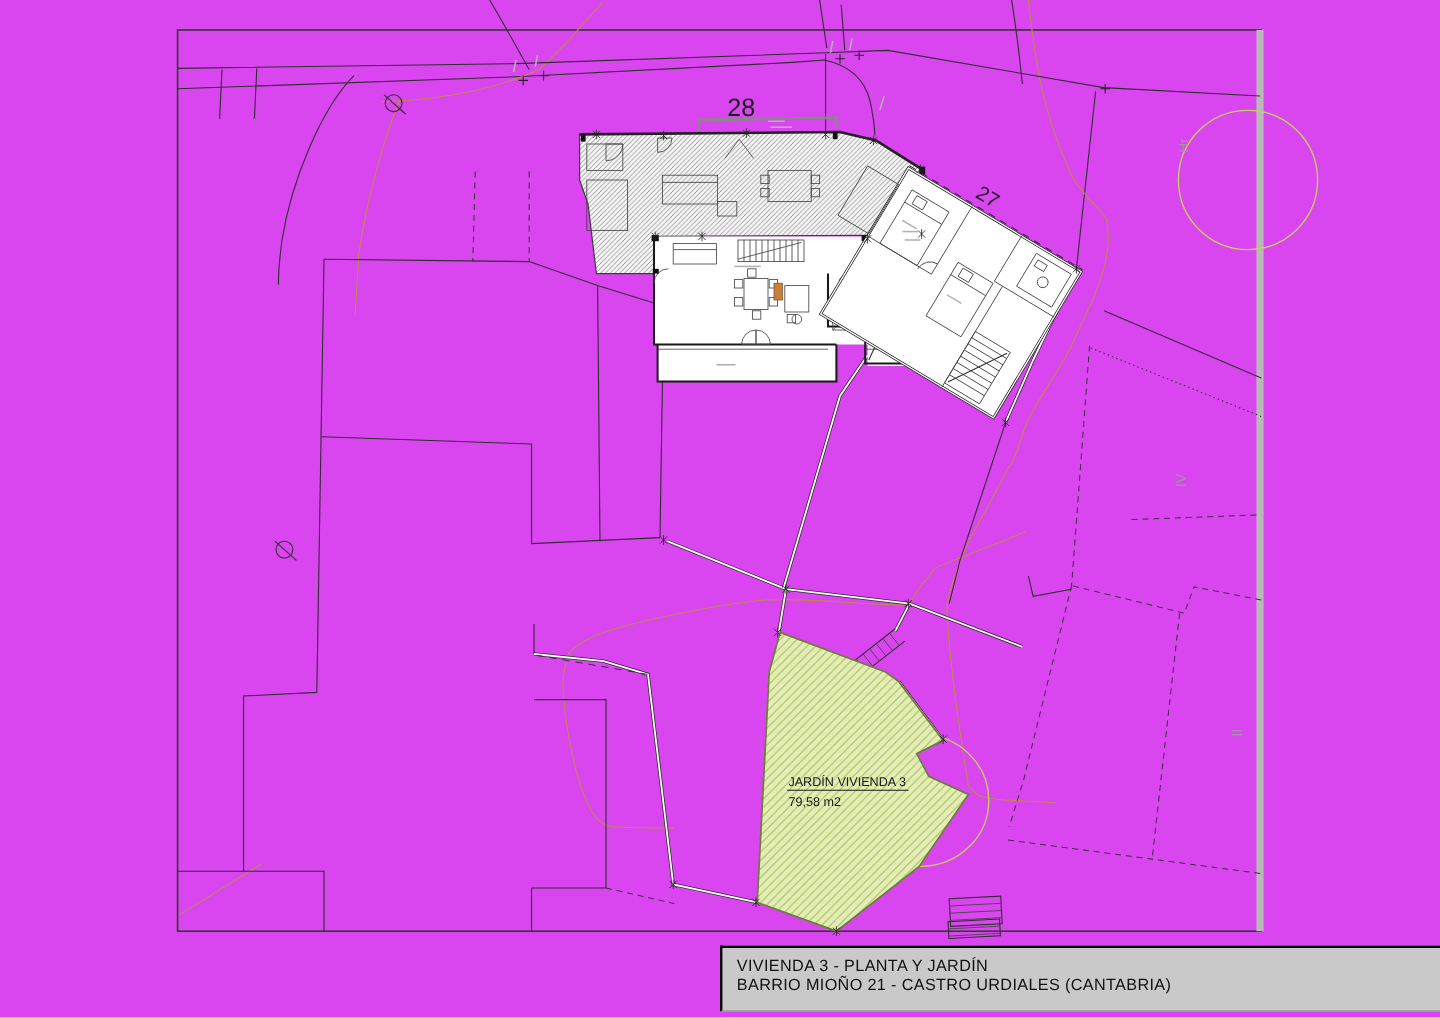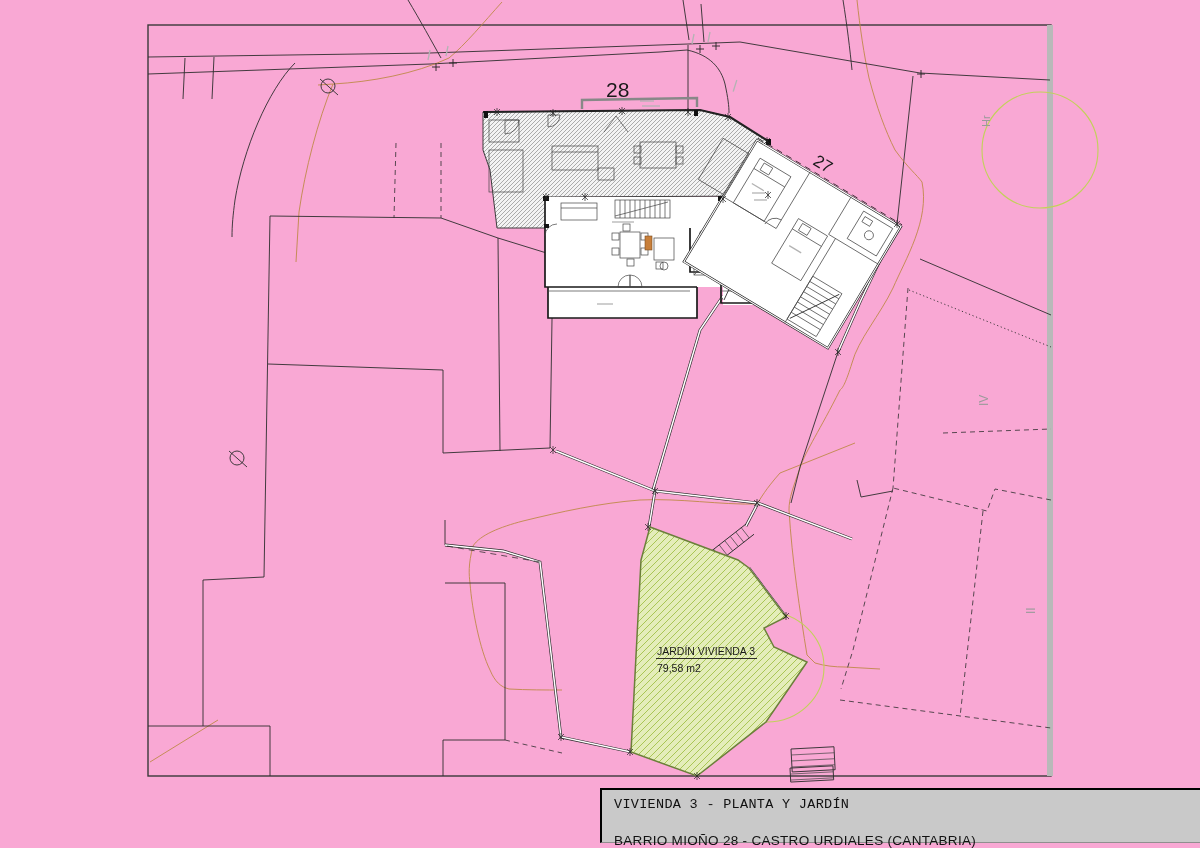--- a/index.html
+++ b/index.html
@@ -1,35 +1,35 @@
 <!DOCTYPE html>
 <html style="--titlebar-bg: #c9c9c9; --contour: #c08948; --canopy: #c2d15a; --garden-fill: #e4edba; --garden-hatch: #a3c24a; --garden-outline: #6b7f3a; --hatch-bg: #f3f3f3; --hatch-line: #8c8c8c; --frame-line: #3a3a3a;"><head>
 <meta charset="utf-8">
 <style>
   html,body{margin:0;padding:0;background:#ffffff;width:1200px;height:848px;
     font-family:"Liberation Sans",sans-serif;-webkit-font-smoothing:antialiased;}
-  #stage{position:relative;width:1200px;height:848px;background:#f9a8d4;overflow:hidden;}
+  #stage{position:relative;width:1200px;height:848px;background:#d946ef;overflow:hidden;}
   svg{position:absolute;left:0;top:0;}
   text{font-family:"Liberation Sans",sans-serif;}
   .micro{stroke:#b3b3b3;stroke-width:1.3;}
   .dblA{fill:none;stroke:#2e2e2e;stroke-width:2.8;}
   .dblB{fill:none;stroke:#ffffff;stroke-width:1.5;}
   .thin{fill:none;stroke:#2e2e2e;stroke-width:0.9;}
   .fine{fill:none;stroke:#444;stroke-width:0.7;}
   .wall{fill:none;stroke:#1a1a1a;stroke-width:1.7;}
   .dash{fill:none;stroke:#2e2e2e;stroke-width:0.8;stroke-dasharray:5 4;}
   .dots{fill:none;stroke:#2e2e2e;stroke-width:0.9;stroke-dasharray:1.2 2.6;}
   .contour{fill:none;stroke:var(--contour,#c08948);stroke-width:0.9;}
   .canopy{fill:none;stroke:var(--canopy,#c2d15a);stroke-width:1.1;}
   .graylbl{fill:#9a9a9a;}
   #title-bar{position:absolute;left:600px;top:788px;width:600px;height:55px;
     background:var(--titlebar-bg,#c9c9c9);border-top:2px solid #000;border-left:2px solid #000;
     border-bottom:1px solid #8f8f8f;box-sizing:border-box;}
   #title-bar .lines{position:absolute;left:12px;top:7px;color:#111;}
-  #title-bar .l1{font-size:13.5px;letter-spacing:0.3px;margin-bottom:21px;font-family:Liberation Mono, monospace;}
+  #title-bar .l1{font-size:13.5px;letter-spacing:0.3px;margin-bottom:1px;}
   #title-bar .l2{font-size:13.5px;letter-spacing:0.3px;}
   #title-bar .sheet{position:absolute;right:8px;top:4px;font-size:38px;color:#0d0d0d;letter-spacing:1px;}
 </style>
 </head>
 <body>
 
 <div id="stage">
 <svg width="1200" height="848" viewBox="0 0 1200 848">
   <defs>
     <pattern id="hatchGray" width="4" height="4" patternUnits="userSpaceOnUse">
@@ -300,16 +300,16 @@
       <text x="657" y="655" font-size="10.5" fill="#1a1a1a">JARDÍN VIVIENDA 3</text>
       <line x1="656" y1="658.5" x2="757" y2="658.5" stroke="#1a1a1a" stroke-width="0.9"></line>
       <text x="657" y="672" font-size="10.5" fill="#1a1a1a">79,58 m2</text>
     </g>
   </g>
 </svg>
 
 <div id="title-bar">
   <div class="lines">
     <div class="l1">VIVIENDA 3 - PLANTA Y JARDÍN</div>
-    <div class="l2">BARRIO MIOÑO 28 - CASTRO URDIALES (CANTABRIA)</div>
+    <div class="l2">BARRIO MIOÑO 21 - CASTRO URDIALES (CANTABRIA)</div>
   </div>
 </div>
 </div>
 
 </body></html>

